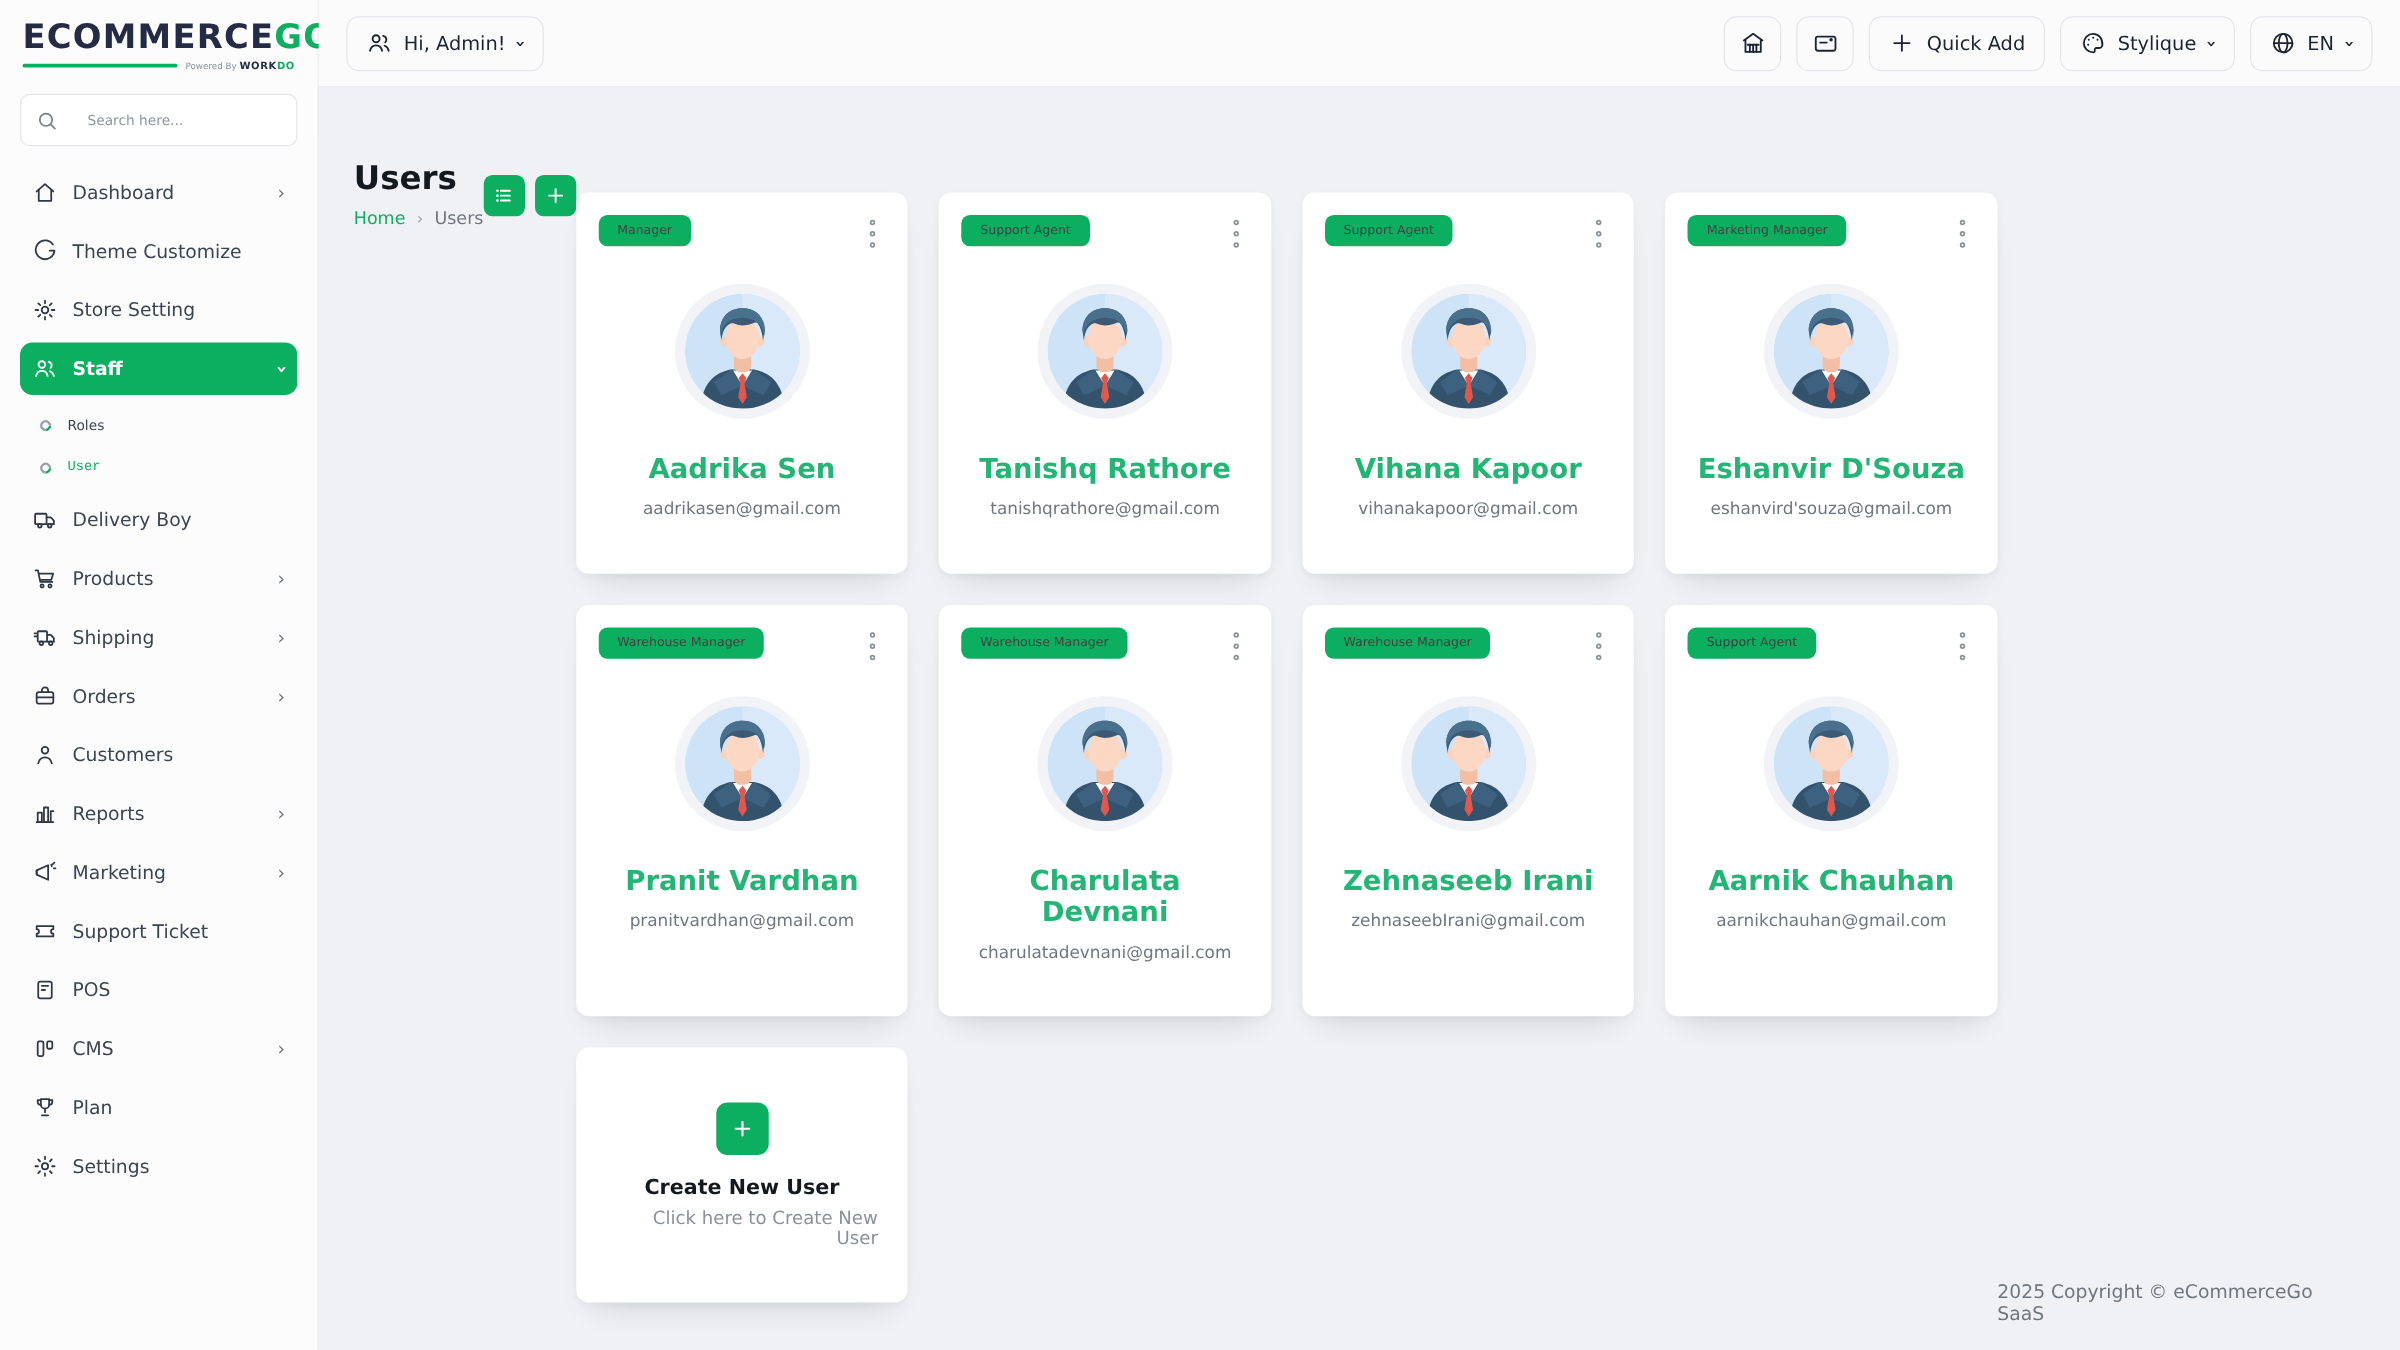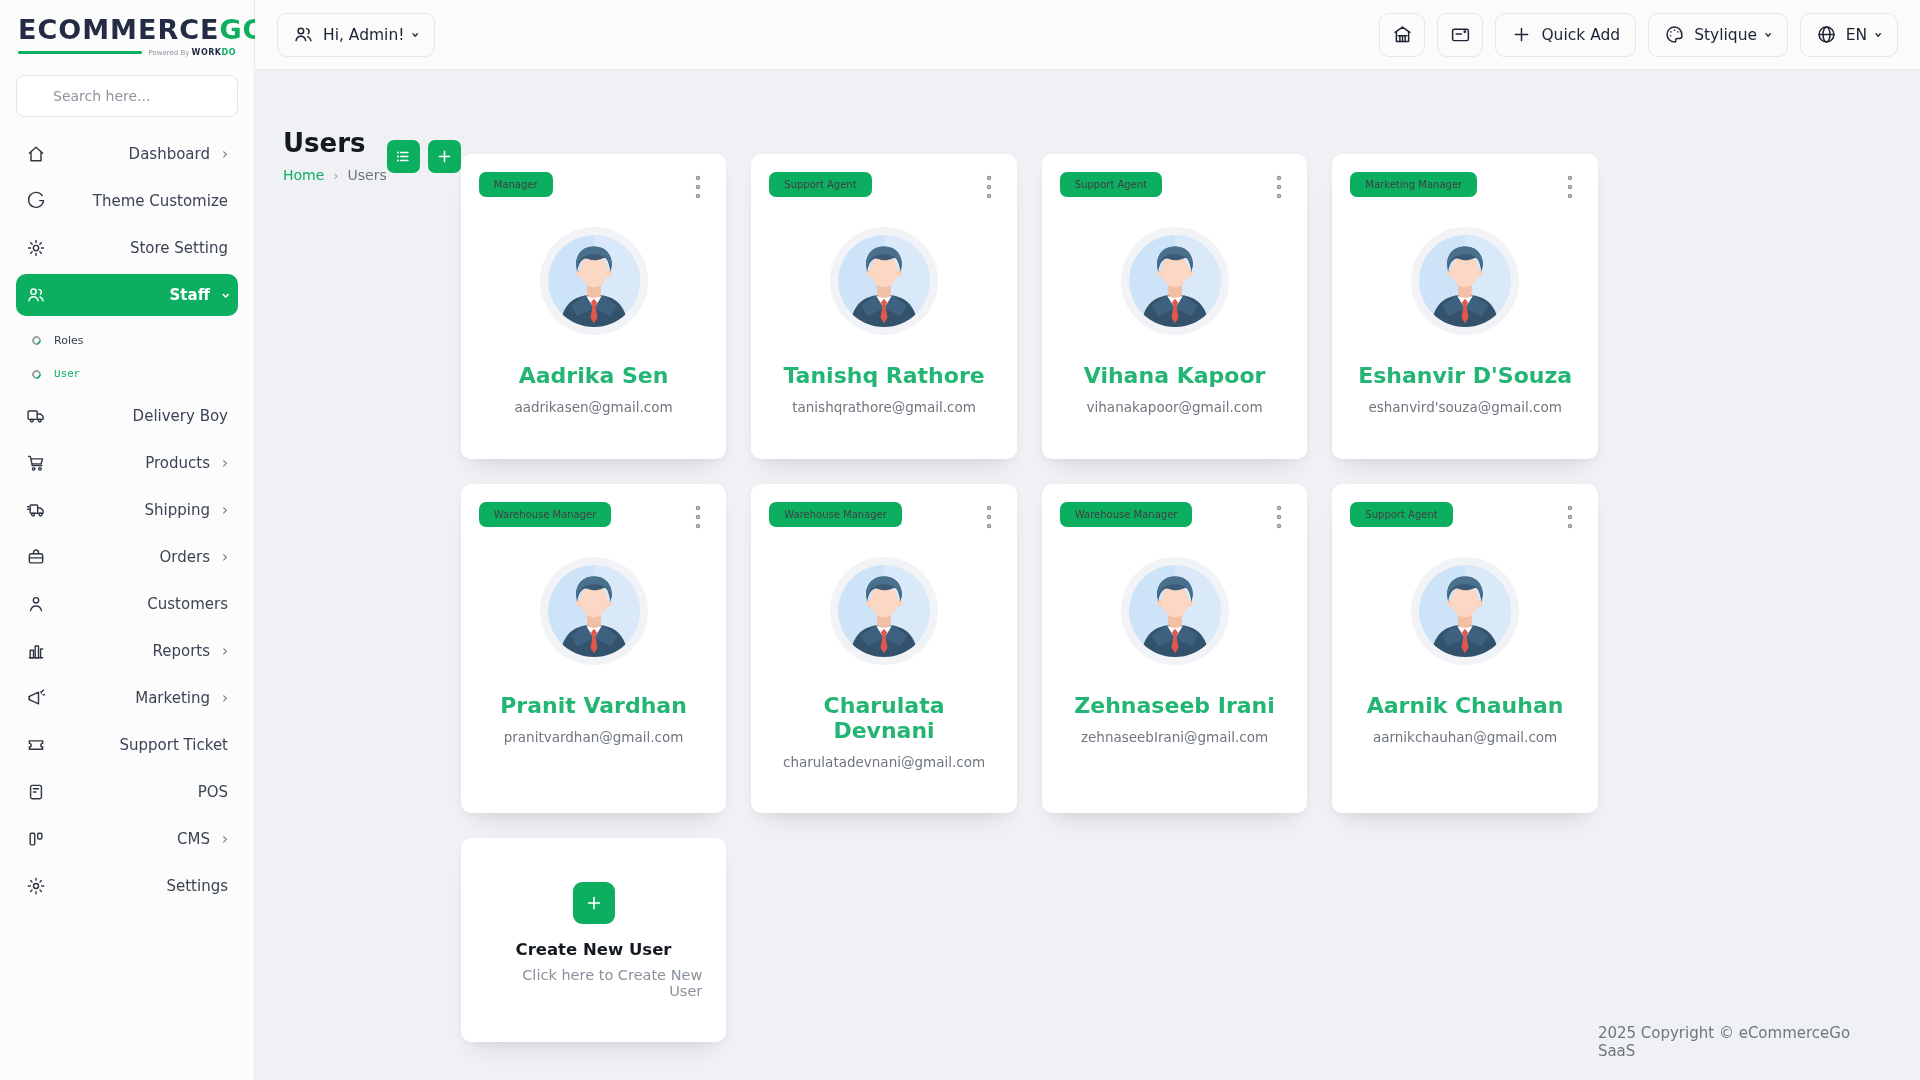--- a/index.html
+++ b/index.html
@@ -12,23 +12,23 @@
   .logo-block { padding:14px 2px 4px 2px; cursor:pointer; }
   .logo-line1 { font-size:27px; font-weight:800; letter-spacing:1px; color:#232c44; white-space:nowrap; }
   .logo-line1 .go { color:#0caf60; }
   .logo-line2 { display:flex; align-items:center; gap:6px; margin-top:3px; }
   .logo-rule { flex:1; height:3px; background:#0caf60; border-radius:2px; }
   .powered { font-size:7px; color:#8a919c; white-space:nowrap; }
   .powered b { font-size:8px; color:#232c44; letter-spacing:.5px; }
   .powered b .go { color:#0caf60;text-align:center; }
   .search-box { margin-top:14px; display:flex; align-items:center; gap:8px; height:42px; border:1px solid #e3e5e9; border-radius:8px; padding:0 12px; background:#fff; }
   .search-box svg { width:17px; height:17px; stroke:#7a828e; }
-  .search-box input { border:none; outline:none; flex:1; font-size:14px; color:#4b5360; background:transparent; font-family:inherit;margin-left:16px; }
+  .search-box input { border:none; outline:none; flex:1; font-size:11px; color:#4b5360; background:transparent; font-family:inherit;margin-left:16px; }
   .search-box input::placeholder { color:#8d949f; }
-  .nav { margin-top:16px; overflow:hidden;text-align:right; }
+  .nav { margin-top:16px; overflow:hidden; }
   .nav-item { display:flex; align-items:center; gap:12px; height:42px; padding:0 10px; border-radius:10px; cursor:pointer; color:#3b4453; font-size:15px; font-weight:500; margin-bottom:5px; }
   .nav-item .nicon { width:20px; height:20px; display:flex; }
   .nav-item .nicon svg { width:20px; height:20px; stroke:#2f3744; fill:none; stroke-width:1.7; stroke-linecap:round; stroke-linejoin:round; }
   .nav-item .nlabel { flex:1; }
   .nav-item .chev { color:#70777f; font-size:15px; line-height:1; }
   .chev-down { display:inline-block; transform:rotate(90deg); }
   .nav-item.active { background:#0caf60; color:#fff; font-weight:700; }
   .nav-item.active .nicon svg { stroke:#fff; }
   .nav-item.active .chev { color:#fff; }
   .subnav { padding:2px 0 4px 6px; }
@@ -263,20 +263,31 @@
         <span class="nicon">
             <svg viewBox="0 0 24 24">
               <rect x="5" y="5" width="5.5" height="14" rx="1.5"></rect>
               <rect x="14" y="5" width="5" height="7" rx="1.5"></rect>
             </svg>
           </span>
         <span class="nlabel">CMS</span>
         <span class="chev">›</span>
       </div>
 
+      <div class="nav-item">
+        <span class="nicon">
+            <svg viewBox="0 0 24 24">
+              <path d="M8 4h8v5a4 4 0 0 1-8 0V4z"></path>
+              <path d="M8 5H5v1.5A3 3 0 0 0 8 9.5M16 5h3v1.5a3 3 0 0 1-3 3"></path>
+              <path d="M12 13v3.5"></path>
+              <path d="M9 19.5h6"></path>
+            </svg>
+          </span>
+        <span class="nlabel">Plan</span>
+      </div>
 
       <div class="nav-item">
         <span class="nicon">
             <svg viewBox="0 0 24 24">
               <circle cx="12" cy="12" r="3"></circle>
               <path d="M12 2.8v2.4M12 18.8v2.4M2.8 12h2.4M18.8 12h2.4M5.5 5.5l1.7 1.7M16.8 16.8l1.7 1.7M18.5 5.5l-1.7 1.7M7.2 16.8l-1.7 1.7"></path>
             </svg>
           </span>
         <span class="nlabel">Settings</span>
       </div>

